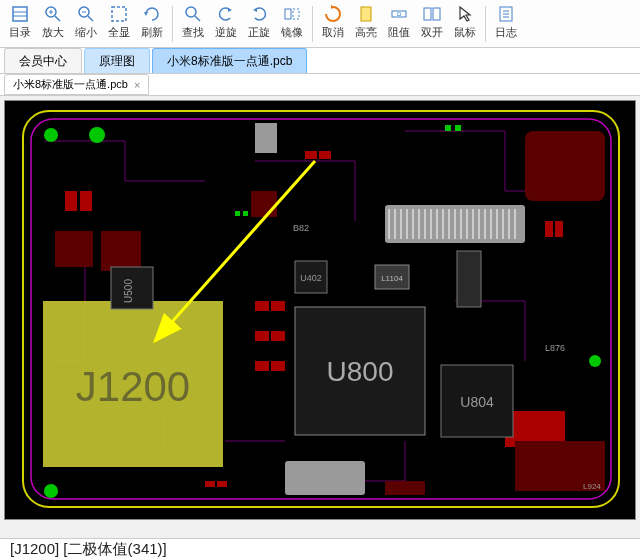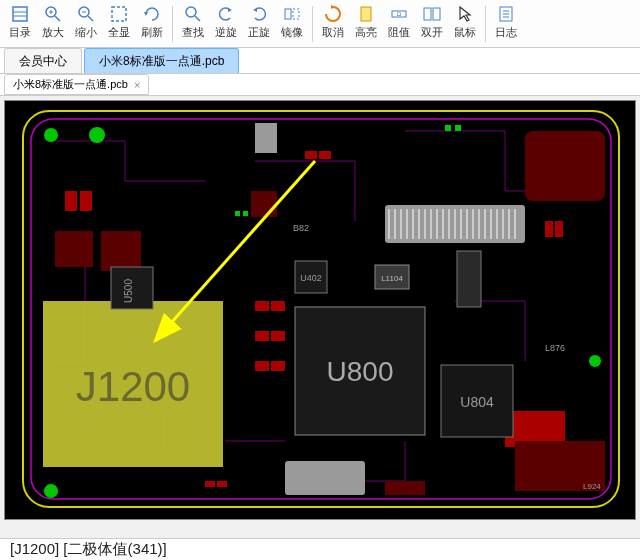--- a/index.html
+++ b/index.html
@@ -164,20 +164,21 @@
           <line x1="7" y1="10" x2="13" y2="10" stroke="#4682c8"></line>
           <line x1="7" y1="13" x2="13" y2="13" stroke="#4682c8"></line>
         </svg>
       </div>
       <div class="tool-label">日志</div>
     </div>
   </div>
 
 <div class="tabs-row">
   <div class="tab">会员中心</div>
+  <div class="tab active">原理图</div>
   <div class="tab selected">小米8标准版一点通.pcb</div>
 </div>
 
 <div class="doc-tabs">
   <div class="doc-tab">
     <span>小米8标准版一点通.pcb</span>
     <span class="doc-close">×</span>
   </div>
 </div>
 

